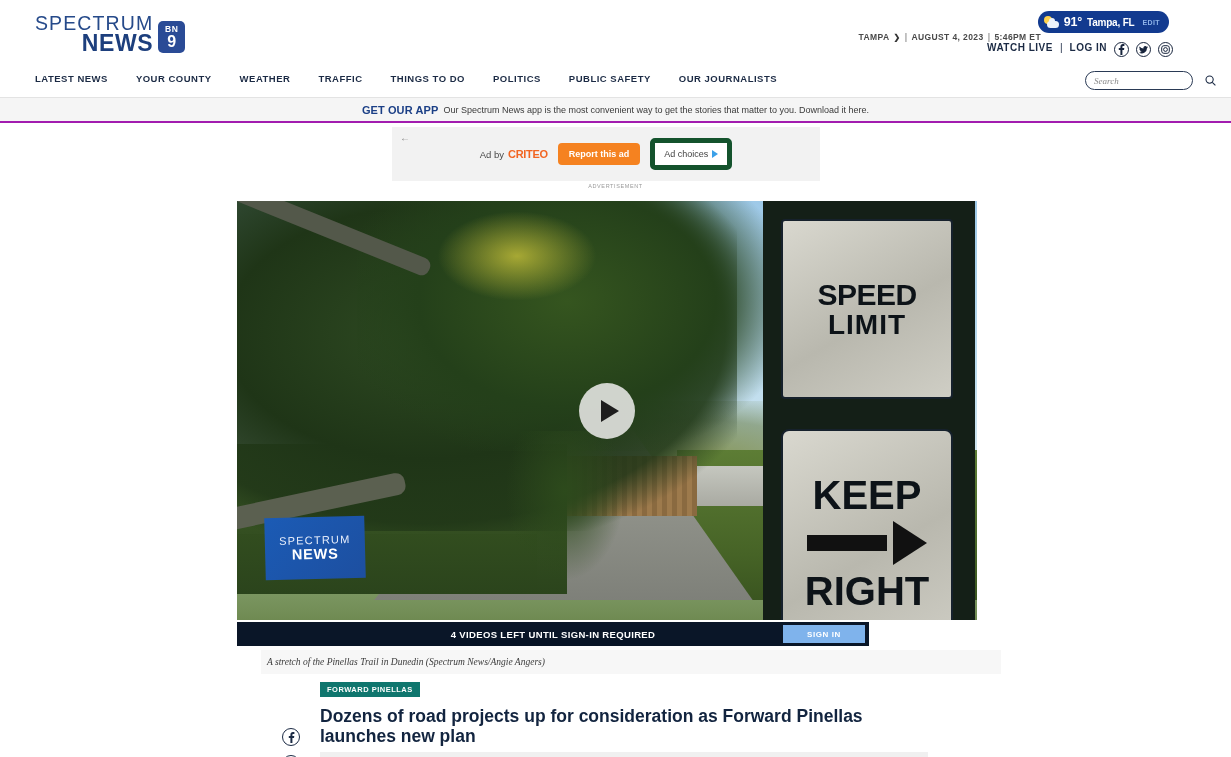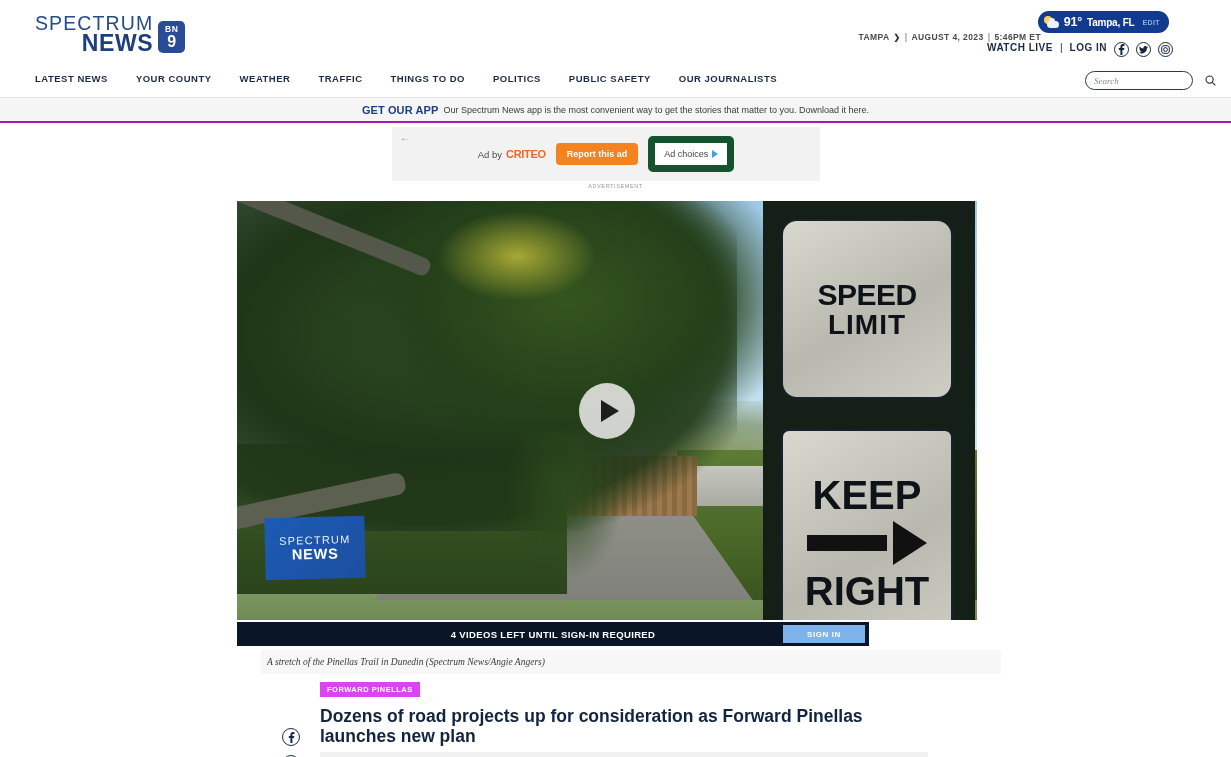--- a/index.html
+++ b/index.html
@@ -87,21 +87,21 @@
     background:#f2f2f2; display:flex; align-items:center; justify-content:center; gap:10px;
   }
   .ad-back { position:absolute; left:8px; top:5px; font-size:10px; color:#888; }
   .ad-by { font-size:9.5px; color:#4a4a4a; display:flex; align-items:center; gap:4px; }
   .criteo { font-size:11px; font-weight:800; color:#f26522; letter-spacing:-.3px; }
   .btn-report {
     background:#f58220; color:#fff; border:none; border-radius:4px;
     padding:6px 11px; font-size:9px; font-weight:600; cursor:pointer;
   }
   .btn-choices {
-    background:#fff; border:7px solid #14532d; border-radius:5px;
+    background:#fff; border:5px solid #14532d; border-radius:5px;
     padding:6px 9px; font-size:9px; color:#444; cursor:pointer;
     display:flex; align-items:center; gap:4px;
   }
   .adc-tri { width:0;height:0;border-left:6px solid #3aa0e8;border-top:4px solid transparent;border-bottom:4px solid transparent; }
   .ad-label {
     position:absolute; left:0; right:0; top:60px; text-align:center;
     font-size:5.5px; color:#9a9a9a; letter-spacing:.6px;
   }
 
   
@@ -174,21 +174,21 @@
     transform:rotate(-1.5deg);
   }
   .wm-spectrum { font-size:11px; color:#e7eefb; letter-spacing:1.2px; }
   .wm-news { font-size:14.5px; color:#fff; font-weight:800; letter-spacing:.8px; }
 
   .sign-post { position:absolute; left:518px; top:0; width:226px; height:419px; }
   .post-bar { position:absolute; left:8px; top:0; width:212px; height:419px; background:#141f17; }
   .sign-plate {
     position:absolute; left:26px; width:172px;
     background:linear-gradient(150deg,#d9d8cf,#b9b8ae 55%,#cfcec5);
-    border:2.5px solid #16212c; border-radius:16px;
+    border:2.5px solid #16212c; border-radius:4px;
     display:flex; flex-direction:column; align-items:center; justify-content:center;
     color:#0d1318; font-weight:800; font-family:"Liberation Sans", sans-serif;
   }
   .sign-speed { top:18px; height:180px; }
   .sign-speed .l1 { font-size:30px; letter-spacing:-.5px; line-height:31px; }
   .sign-speed .l2 { font-size:28px; letter-spacing:1px; line-height:30px; }
   .sign-speed .l3 { font-size:66px; line-height:62px; margin-top:2px; }
   .sign-keep { top:228px; height:227px; border-radius:8px; }
   .sign-keep .k1 { font-size:40px; letter-spacing:0px; line-height:44px; }
   .sign-keep .k3 { font-size:40px; letter-spacing:0px; line-height:44px; }
@@ -225,21 +225,21 @@
 
   
   .article { position:absolute; left:237px; top:678px; width:740px; }
   .share-col { position:absolute; left:45px; top:50px; display:flex; flex-direction:column; gap:9px; }
   .share-icon {
     width:18px; height:18px; border:1.4px solid #1b2a44; border-radius:50%;
     display:flex; align-items:center; justify-content:center; color:#1b2a44; cursor:pointer;
   }
   .tag-badge {
     position:absolute; left:83px; top:4px;
-    background:#d946ef; color:#fff; font-size:7.5px; font-weight:800;
+    background:#0f766e; color:#fff; font-size:7.5px; font-weight:800;
     letter-spacing:.5px; padding:3px 7px; cursor:pointer;
   }
   .headline {
     position:absolute; left:83px; top:28px; width:600px;
     font-size:17.5px; font-weight:800; color:#12243f; line-height:20px;
   }
   .body-block {
     position:absolute; left:83px; top:74px; width:608px; height:20px;
     background:#f0f0f0;
   }

